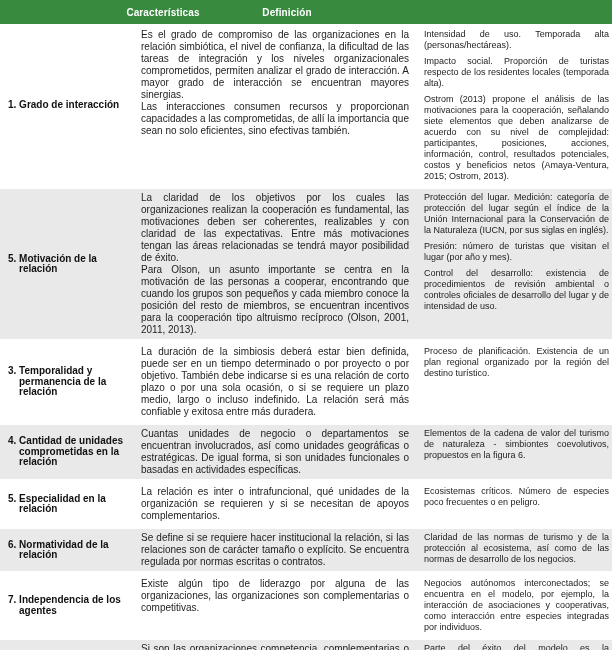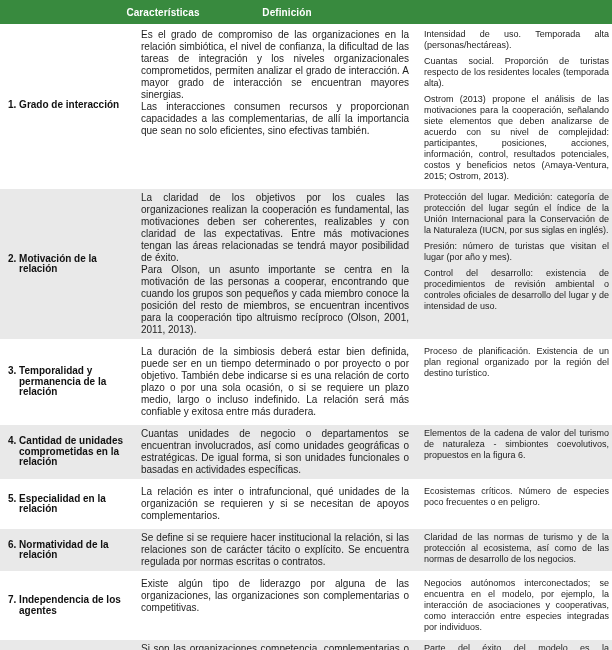--- a/index.html
+++ b/index.html
@@ -76,30 +76,30 @@
   <colgroup>
       <col class="c1">
       <col class="c2">
       <col class="c3">
     </colgroup>
   <tbody>
       <tr>
         <td class="cell-car">1. Grado de interacción</td>
         <td class="cell-def">
           <p>Es el grado de compromiso de las organizaciones en la relación simbiótica, el nivel de confianza, la dificultad de las tareas de integración y los niveles organizacionales comprometidos, permiten analizar el grado de interacción. A mayor grado de interacción se encuentran mayores sinergias.</p>
-          <p>Las interacciones consumen recursos y proporcionan capacidades a las complementarias, de allí la importancia que sean no solo eficientes, sino efectivas también.</p>
+          <p>Las interacciones consumen recursos y proporcionan capacidades a las comprometidas, de allí la importancia que sean no solo eficientes, sino efectivas también.</p>
         </td>
         <td class="cell-app">
           <p>Intensidad de uso. Temporada alta (personas/hectáreas).</p>
-          <p>Cuantas social. Proporción de turistas respecto de los residentes locales (temporada alta).</p>
+          <p>Impacto social. Proporción de turistas respecto de los residentes locales (temporada alta).</p>
           <p>Ostrom (2013) propone el análisis de las motivaciones para la cooperación, señalando siete elementos que deben analizarse de acuerdo con su nivel de complejidad: participantes, posiciones, acciones, información, control, resultados potenciales, costos y beneficios netos (Amaya-Ventura, 2015; Ostrom, 2013).</p>
         </td>
       </tr>
       <tr class="shaded">
-        <td class="cell-car">2. Motivación de la relación</td>
+        <td class="cell-car">5. Motivación de la relación</td>
         <td class="cell-def">
           <p>La claridad de los objetivos por los cuales las organizaciones realizan la cooperación es fundamental, las motivaciones deben ser coherentes, realizables y con claridad de las expectativas. Entre más motivaciones tengan las áreas relacionadas se tendrá mayor posibilidad de éxito.</p>
           <p>Para Olson, un asunto importante se centra en la motivación de las personas a cooperar, encontrando que cuando los grupos son pequeños y cada miembro conoce la posición del resto de miembros, se encuentran incentivos para la cooperación tipo altruismo recíproco (Olson, 2001, 2011, 2013).</p>
         </td>
         <td class="cell-app">
           <p>Protección del lugar. Medición: categoría de protección del lugar según el índice de la Unión Internacional para la Conservación de la Naturaleza (IUCN, por sus siglas en inglés).</p>
           <p>Presión: número de turistas que visitan el lugar (por año y mes).</p>
           <p>Control del desarrollo: existencia de procedimientos de revisión ambiental o controles oficiales de desarrollo del lugar y de intensidad de uso.</p>
         </td>
       </tr>
@@ -126,21 +126,21 @@
         <td class="cell-def">
           <p>La relación es inter o intrafuncional, qué unidades de la organización se requieren y si se necesitan de apoyos complementarios.</p>
         </td>
         <td class="cell-app">
           <p>Ecosistemas críticos. Número de especies poco frecuentes o en peligro.</p>
         </td>
       </tr>
       <tr class="shaded">
         <td class="cell-car">6. Normatividad de la relación</td>
         <td class="cell-def">
-          <p>Se define si se requiere hacer institucional la relación, si las relaciones son de carácter tácito o explícito. Se encuentra regulada por normas escritas o contratos.</p>
+          <p>Se define si se requiere hacer institucional la relación, si las relaciones son de carácter tamaño o explícito. Se encuentra regulada por normas escritas o contratos.</p>
         </td>
         <td class="cell-app">
           <p>Claridad de las normas de turismo y de la protección al ecosistema, así como de las normas de desarrollo de los negocios.</p>
         </td>
       </tr>
       <tr>
         <td class="cell-car">7. Independencia de los agentes</td>
         <td class="cell-def">
           <p>Existe algún tipo de liderazgo por alguna de las organizaciones, las organizaciones son complementarias o competitivas.</p>
         </td>

